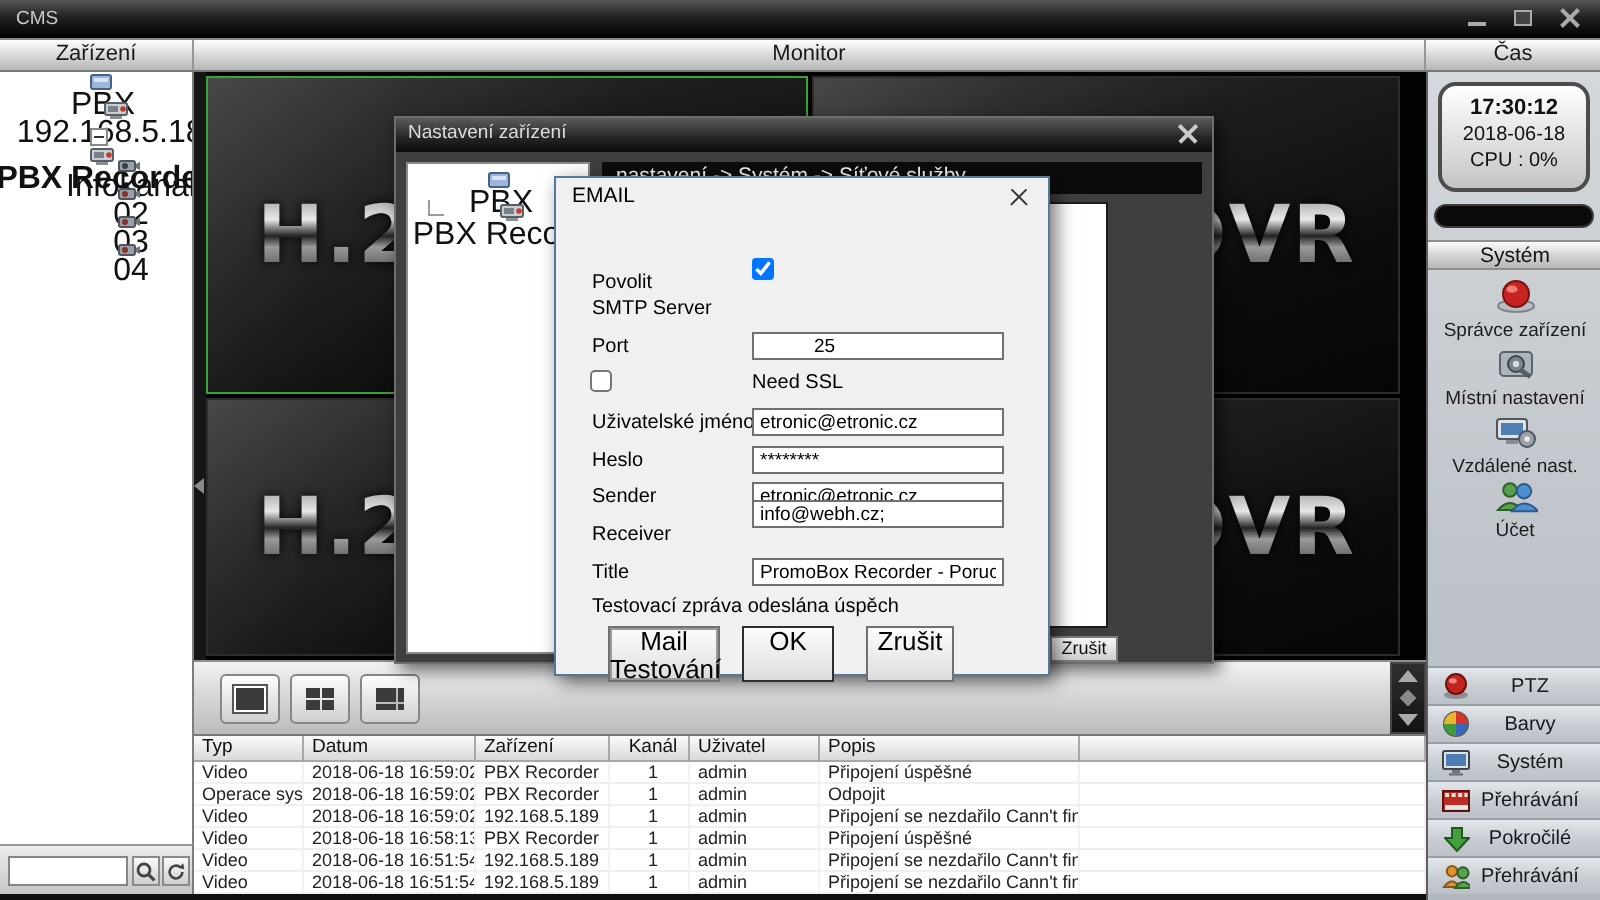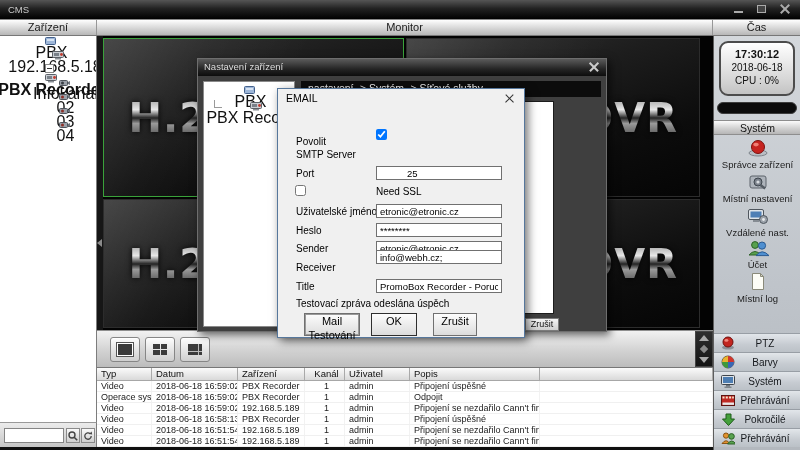--- a/index.html
+++ b/index.html
@@ -118,22 +118,22 @@
     box-shadow:3px 3px 9px rgba(0,0,0,0.55); }
   .emaildlg-title { position:absolute; left:8px; top:3px; font-size:10.5px; color:#000; }
   .emaildlg-x { position:absolute; right:10px; top:5px; width:9px; height:9px; }
   .emaildlg-x::before,.emaildlg-x::after { content:""; position:absolute; left:-1px; top:4px; width:11px; height:1.4px; background:#333; }
   .emaildlg-x::before { transform:rotate(45deg); } .emaildlg-x::after { transform:rotate(-45deg); }
   .flabel { position:absolute; left:18px; font-size:10px; color:#000; }
   .finput { position:absolute; left:98px; width:126px; height:14px; border:1px solid #707070; background:#fff;
     font-family:"Liberation Sans",sans-serif; font-size:9.5px; padding:0 3px; color:#000; }
   .fcheck { position:absolute; width:11px; height:11px; }
   .estatus { position:absolute; left:18px; top:209px; font-size:10px; color:#000; }
-  .ebtn { position:absolute; top:224px; height:23px; background:linear-gradient(#fdfdfd,#dcdcdc);
-    border:1px solid #707070; font-size:11px; text-align:center; line-height:14px; color:#000; }
+  .ebtn { position:absolute; top:224px; height:28px; background:linear-gradient(#fdfdfd,#dcdcdc);
+    border:1px solid #707070; font-size:13px; text-align:center; line-height:14px; color:#000; }
   .ebtn.default { border:1.8px solid #2e2e2e; }
   .ebtn.pressed { box-shadow:inset 0 0 0 1px #9a9a9a; }
 </style>
 </head>
 <body>
 
 <div class="app">
 
   <div class="abs titlebar">
     <span class="apptitle">CMS</span>
@@ -371,27 +371,20 @@
       <div class="tlbl">Vzdálené nast.</div>
     </div>
     <div class="toolitem" style="top:204px;">
       <svg class="ticn" width="22" height="17">
           <circle cx="8" cy="5" r="3.4" fill="#57a04e" stroke="#2d6127"></circle>
           <path d="M2 15 q6 -7 12 0 z" fill="#57a04e" stroke="#2d6127"></path>
           <circle cx="15" cy="5.6" r="3.6" fill="#4f8fd0" stroke="#2a5a92"></circle>
           <path d="M9 15.6 q6 -7.6 13 0 z" fill="#4f8fd0" stroke="#2a5a92"></path>
         </svg>
       <div class="tlbl">Účet</div>
-    </div>
-    <div class="toolitem" style="top:236px;">
-      <svg class="ticn" width="16" height="19">
-          <path d="M2.5 1.5 h8 l3 3 v13 h-11 z" fill="#fdfdf6" stroke="#8a8a7a"></path>
-          <path d="M10.5 1.5 l3 3 h-3 z" fill="#d9d9c5" stroke="#8a8a7a"></path>
-        </svg>
-      <div class="tlbl">Místní log</div>
     </div>
 
     <div class="btnlist">
       <div class="sbbtn">
         <span class="bicn">
             <svg width="14" height="14">
               <ellipse cx="7" cy="11.5" rx="6" ry="2" fill="#8b9097"></ellipse>
               <circle cx="7" cy="6" r="5" fill="#c22520" stroke="#6f100d"></circle>
               <ellipse cx="5.4" cy="4.4" rx="2" ry="1.3" fill="#f0897d"></ellipse>
             </svg>

